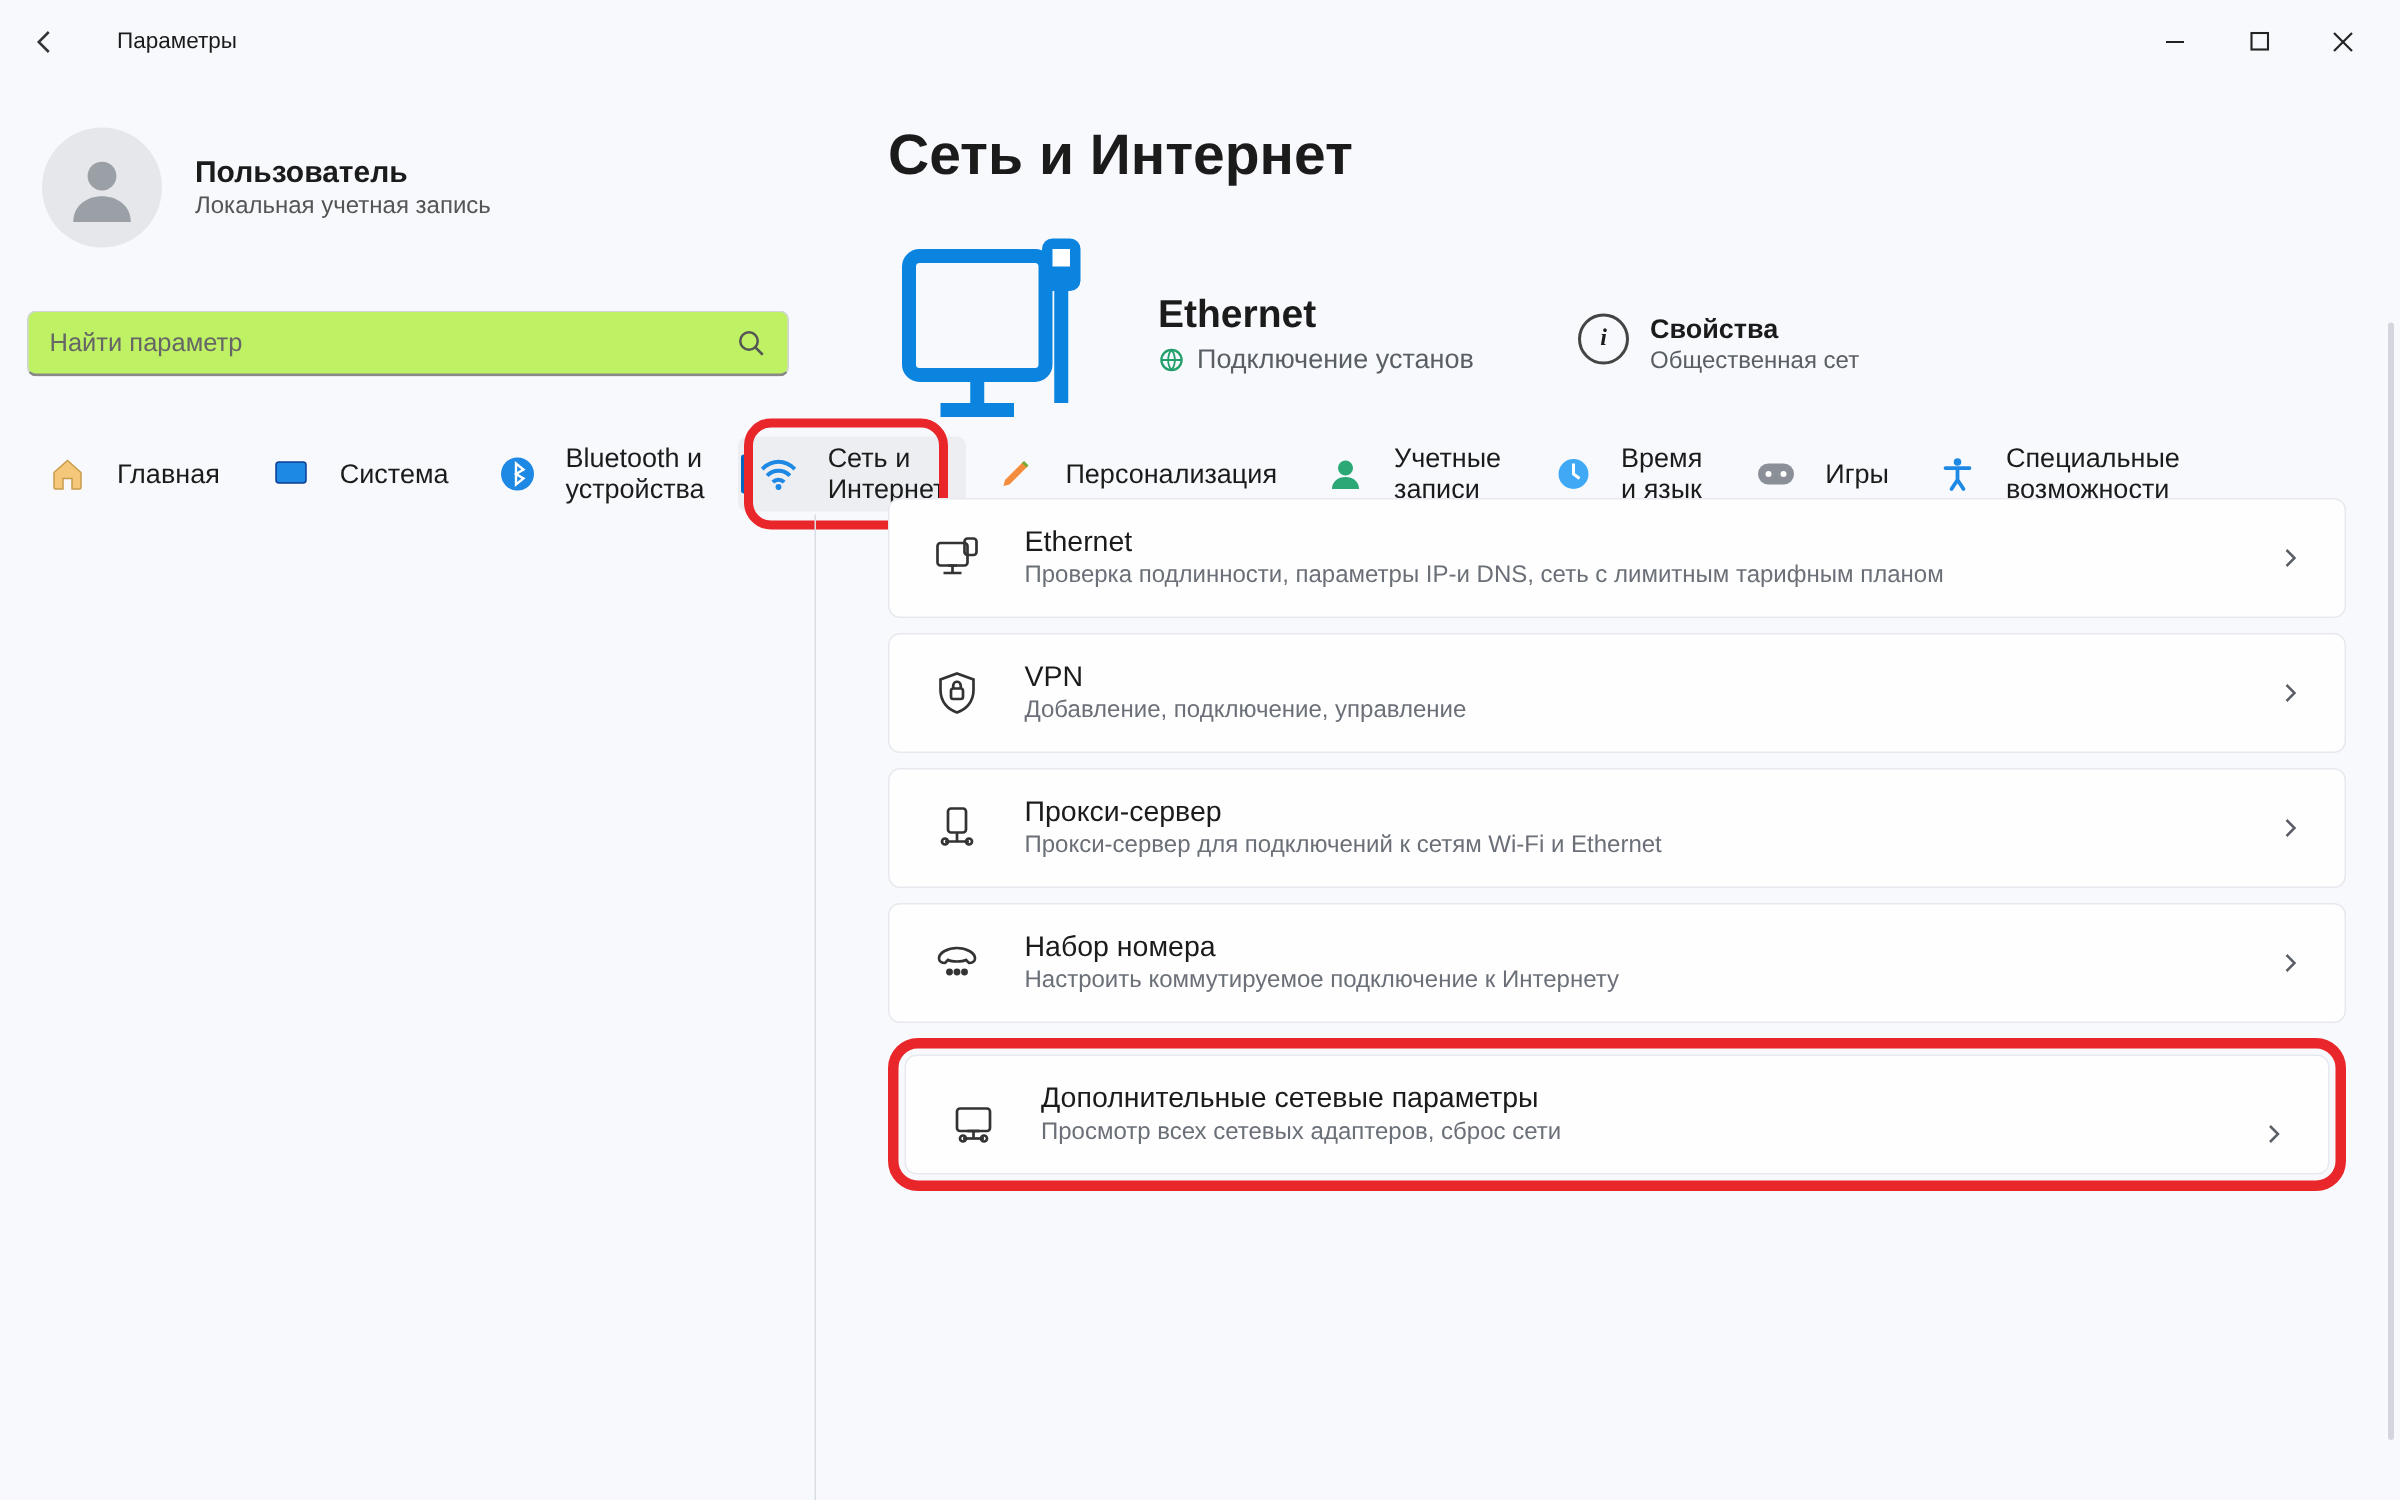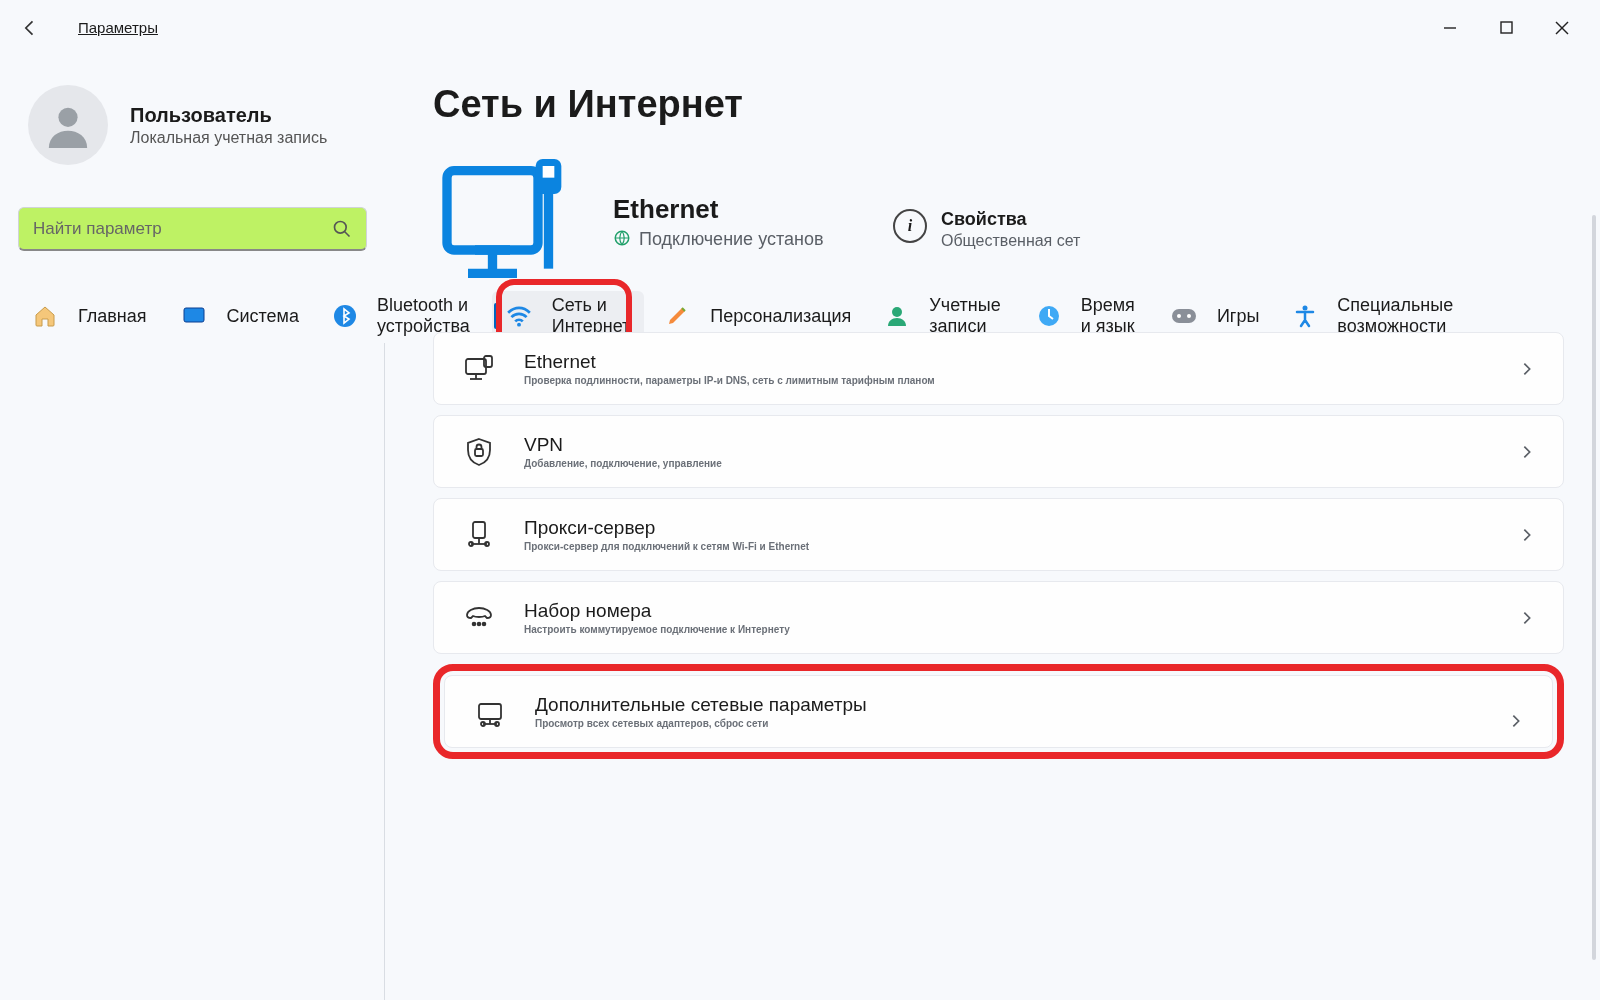--- a/index.html
+++ b/index.html
@@ -9,21 +9,20 @@
     color: #1b1b1b;
     width: 1600px;
     height: 1000px;
     overflow: hidden;
   }
   .titlebar {
     height: 55px;
     display: flex;
     align-items: center;
     padding: 0 10px;
-    text-decoration: underline;
   }
   .titlebar-left {
     display: flex;
     align-items: center;
     gap: 28px;
   }
   .back-btn {
     width: 40px; height: 40px;
     display:flex;align-items:center;justify-content:center;
     border-radius:6px;
@@ -36,21 +35,21 @@
   }
   .win-btn {
     width: 56px; height: 40px;
     display:flex;align-items:center;justify-content:center;
   }
   .content {
     display: flex;
     height: calc(100% - 55px);
   }
   .sidebar {
-    width: 385px;
+    width: 544px;
     padding: 30px 18px 0 18px;
     position: relative;
   }
   .user-block {
     display:flex;
     align-items:center;
     gap: 22px;
     padding-left: 10px;
     margin-bottom: 42px;
   }
@@ -125,21 +124,21 @@
     margin-bottom: 26px;
   }
   .status-row {
     display:flex;
     align-items:center;
     gap: 40px;
     margin-bottom: 40px;
   }
   .net-svg { width:140px; height:140px; }
   .status-primary .title { font-size:26px; font-weight:600; }
-  .status-primary .sub { font-size:18px; color:#3a7; display:flex;align-items:flex-start;gap:8px; margin-top:4px;}
+  .status-primary .sub { font-size:18px; color:#3a7; display:flex;align-items:center;gap:8px; margin-top:4px;}
   .status-primary .sub-text { color:#5a5f66; }
   .status-mini {
     display:flex; align-items:flex-start; gap:14px;
     padding-top: 14px;
   }
   .status-mini .mini-icon {
     width:34px;height:34px;
     border:2px solid #444; border-radius:50%;
     display:flex;align-items:center;justify-content:center;
   }
@@ -150,21 +149,21 @@
     background:#fefefe;
     border:1px solid #e7e9ee;
     border-radius:8px;
     display:flex; align-items:center;
     padding: 18px 28px;
     gap: 28px;
   }
   .card-icon { width:34px; display:flex;align-items:center;justify-content:center; color:#333;}
   .card-body { flex:1; }
   .card-title { font-size:19px; font-weight:500; }
-  .card-desc  { font-size:10px; color:#6b7078; margin-top:2px;font-weight:bold;}
+  .card-desc  { font-size:16px; color:#6b7078; margin-top:2px;}
   .chevron { color:#5a5f66; }
   .highlight-card-wrap {
      border:7px solid #e9272a;
      border-radius:20px;
      padding:4px;
   }
   .highlight-card-wrap .card { margin:0;align-items:flex-end; }
   .scrollbar-stub {
     position:absolute; right:4px; top:160px; bottom:40px;
     width:4px; background:#d3d6dc; border-radius:3px;

